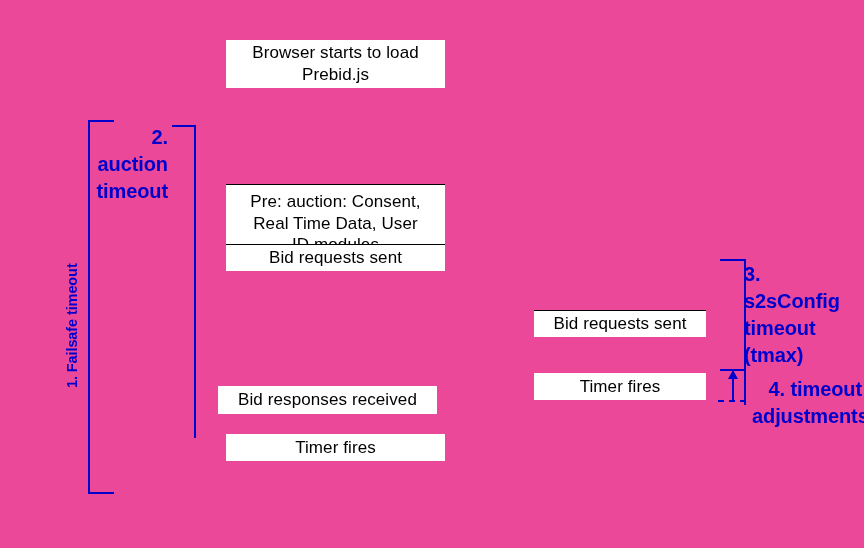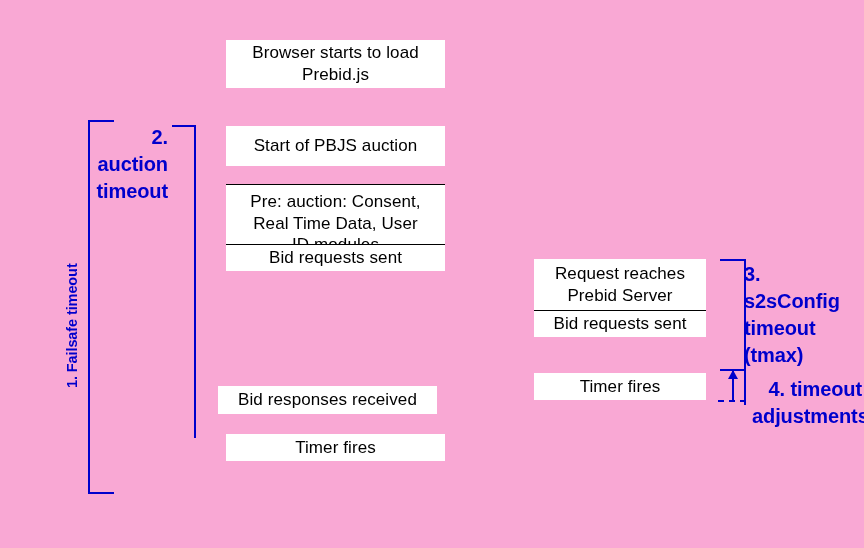--- a/index.html
+++ b/index.html
@@ -4,21 +4,21 @@
 <style>
   html, body {
     margin: 0;
     padding: 0;
     background: #000000;
   }
   #canvas {
     position: relative;
     width: 864px;
     height: 548px;
-    background: #f9a8d4;
+    background: #ec4899;
     overflow: hidden;
     font-family: "Liberation Sans", sans-serif;
   }
   .box {
     position: absolute;
     background: #ffffff;
     color: #000000;
     box-sizing: border-box;
     display: flex;
     align-items: center;
@@ -81,35 +81,32 @@
   }
 </style>
 </head>
 <body>
 
 <div id="canvas">
 
   <div class="box" style="left:226px; top:40px; width:219px; height:48px;">Browser starts to load
 Prebid.js</div>
 
-  <div class="box" style="left:226px; top:126px; width:219px; height:40px;">Start of PBJS auction</div>
 
   <div class="box" style="left:226px; top:184px; width:219px; height:78px; border-top:1px solid #000;">Pre: auction: Consent,
 Real Time Data, User
 ID modules</div>
 
   <div class="box" style="left:226px; top:244px; width:219px; height:27px; border-top:1px solid #000;">Bid requests sent</div>
 
   <div class="box" style="left:218px; top:386px; width:219px; height:28px;">Bid responses received</div>
 
   <div class="box" style="left:226px; top:434px; width:219px; height:27px;">Timer fires</div>
 
 
-  <div class="box" style="left:534px; top:259px; width:172px; height:51px;">Request reaches
-Prebid Server</div>
 
   <div class="box" style="left:534px; top:310px; width:172px; height:27px; border-top:1px solid #000;">Bid requests sent</div>
 
   <div class="box" style="left:534px; top:373px; width:172px; height:27px;">Timer fires</div>
 
   <div class="line hline" style="left:88px; top:120px; width:26px;"></div>
   <div class="line vline" style="left:88px; top:120px; height:374px;"></div>
   <div class="line hline" style="left:88px; top:492px; width:26px;"></div>
 
   <div class="annot-vert" style="left:66px; top:0px; bottom:0; height:0;">

